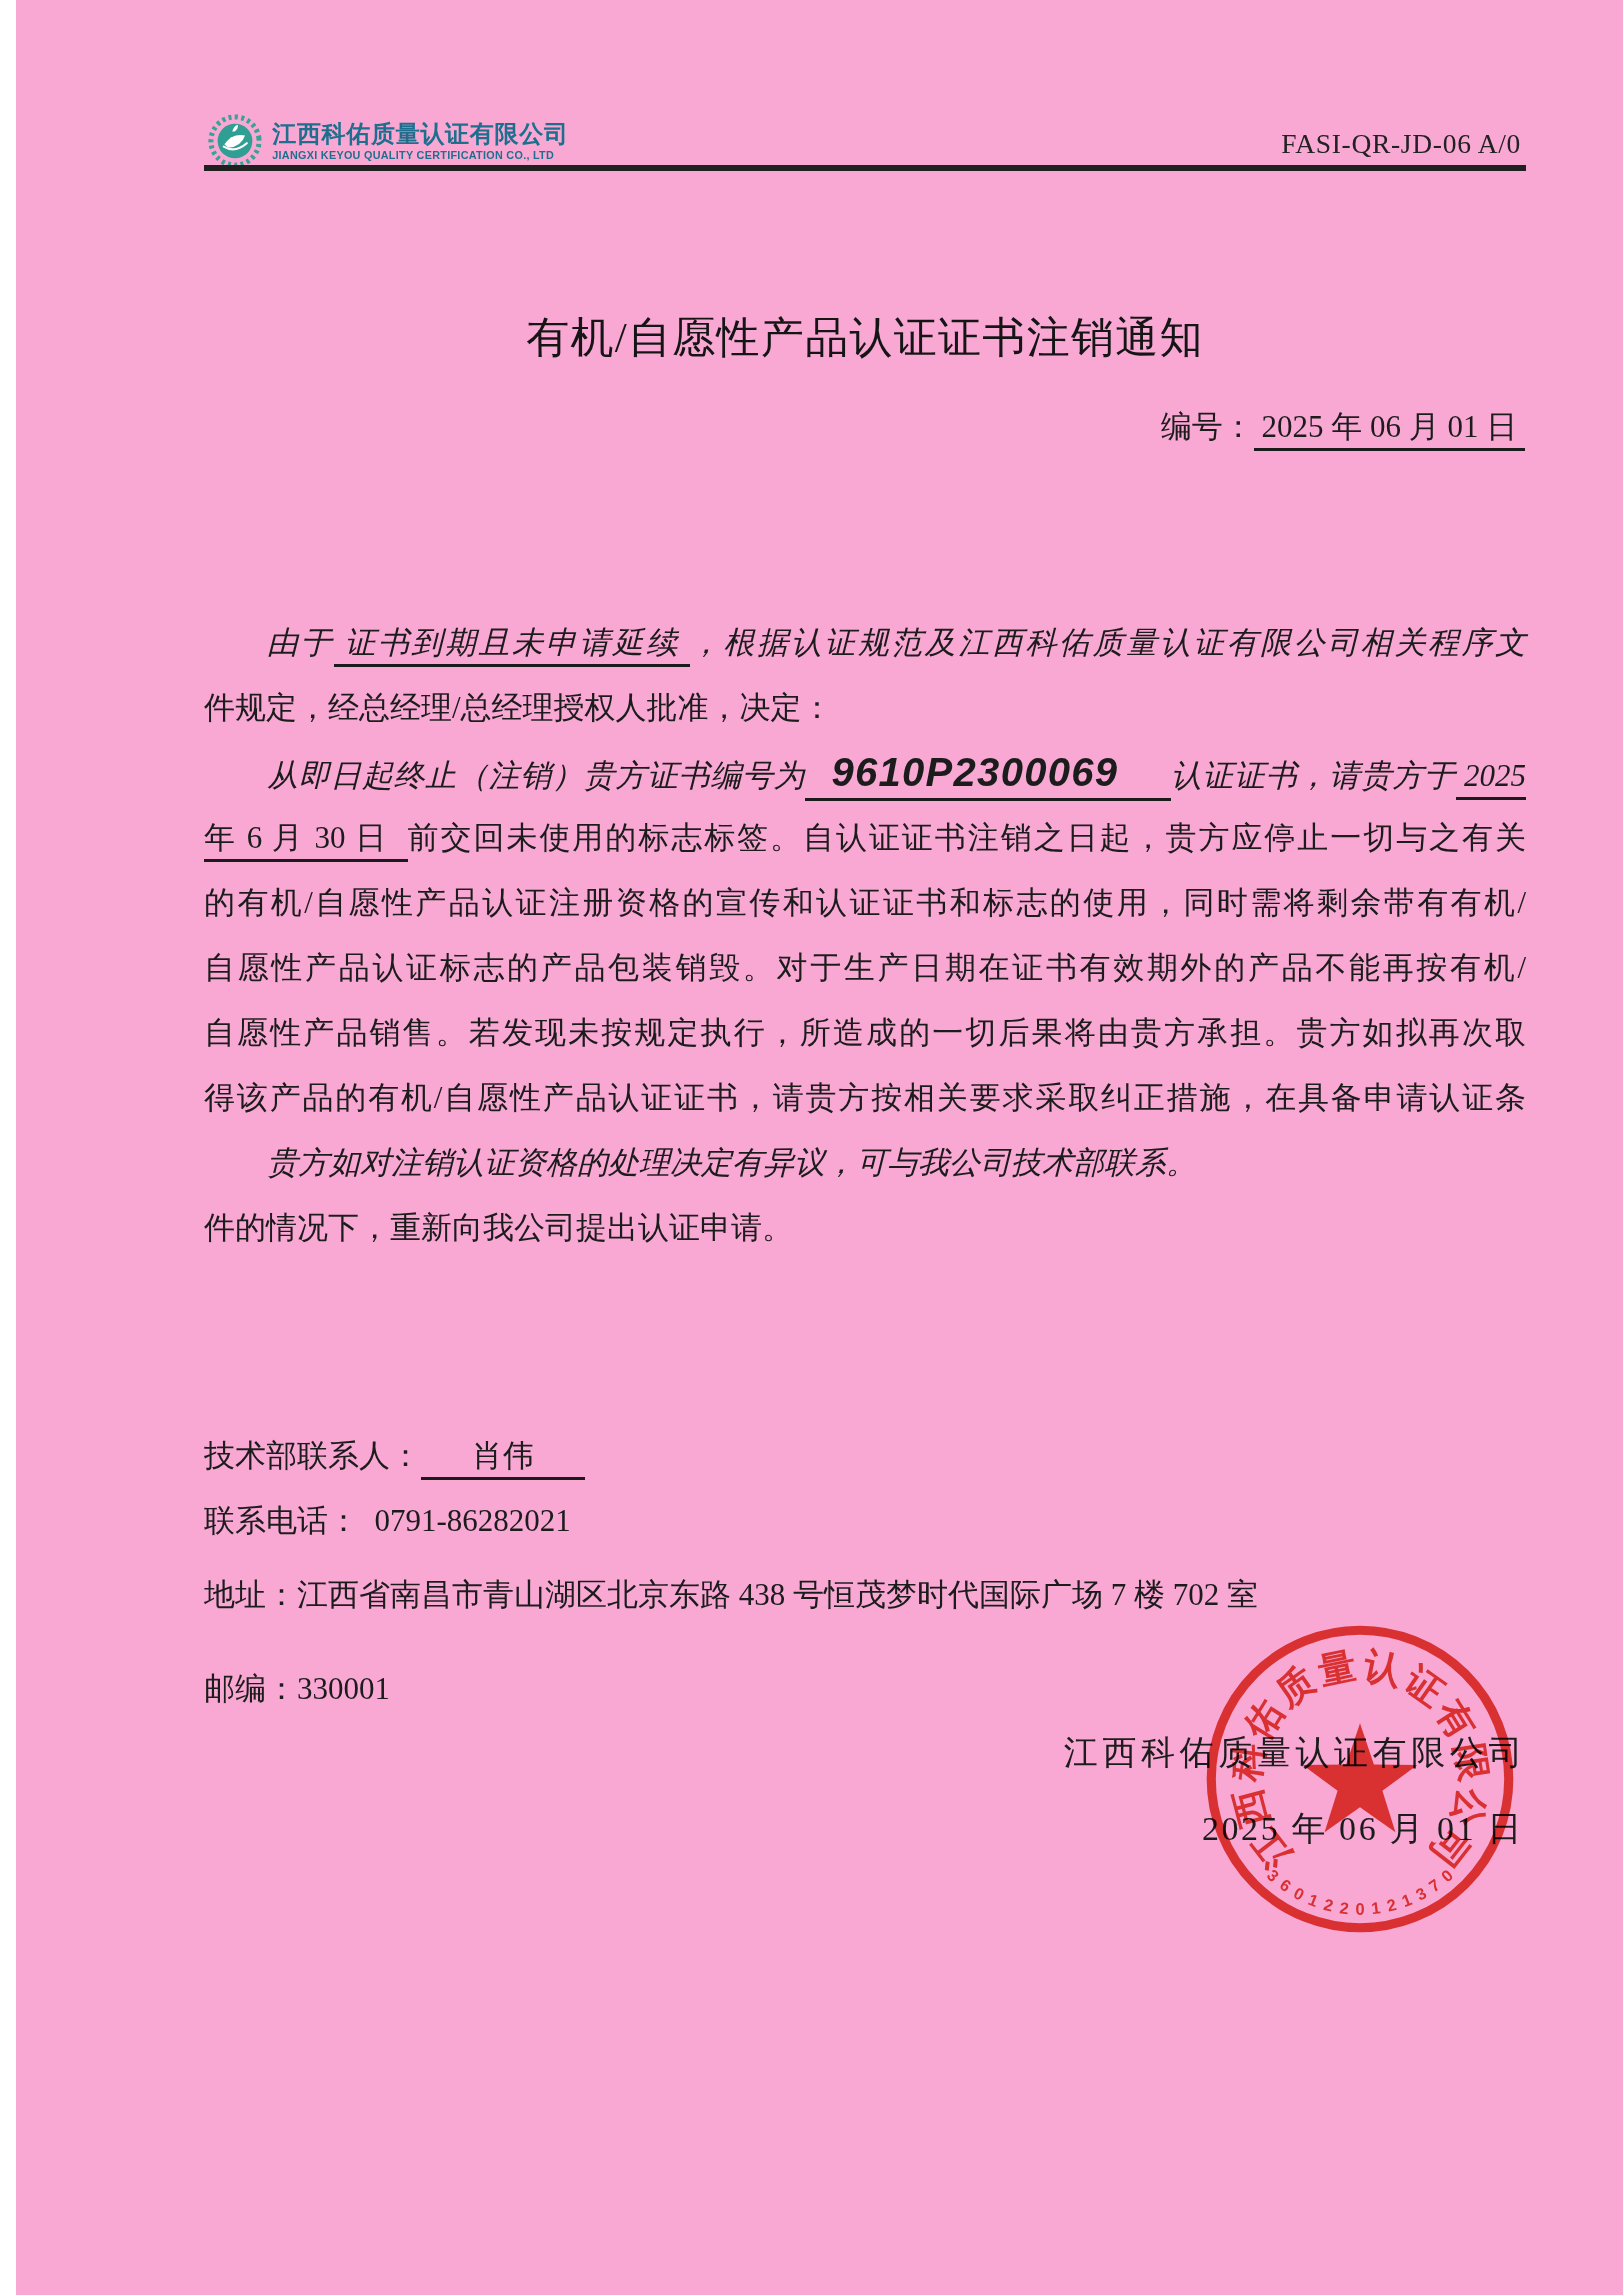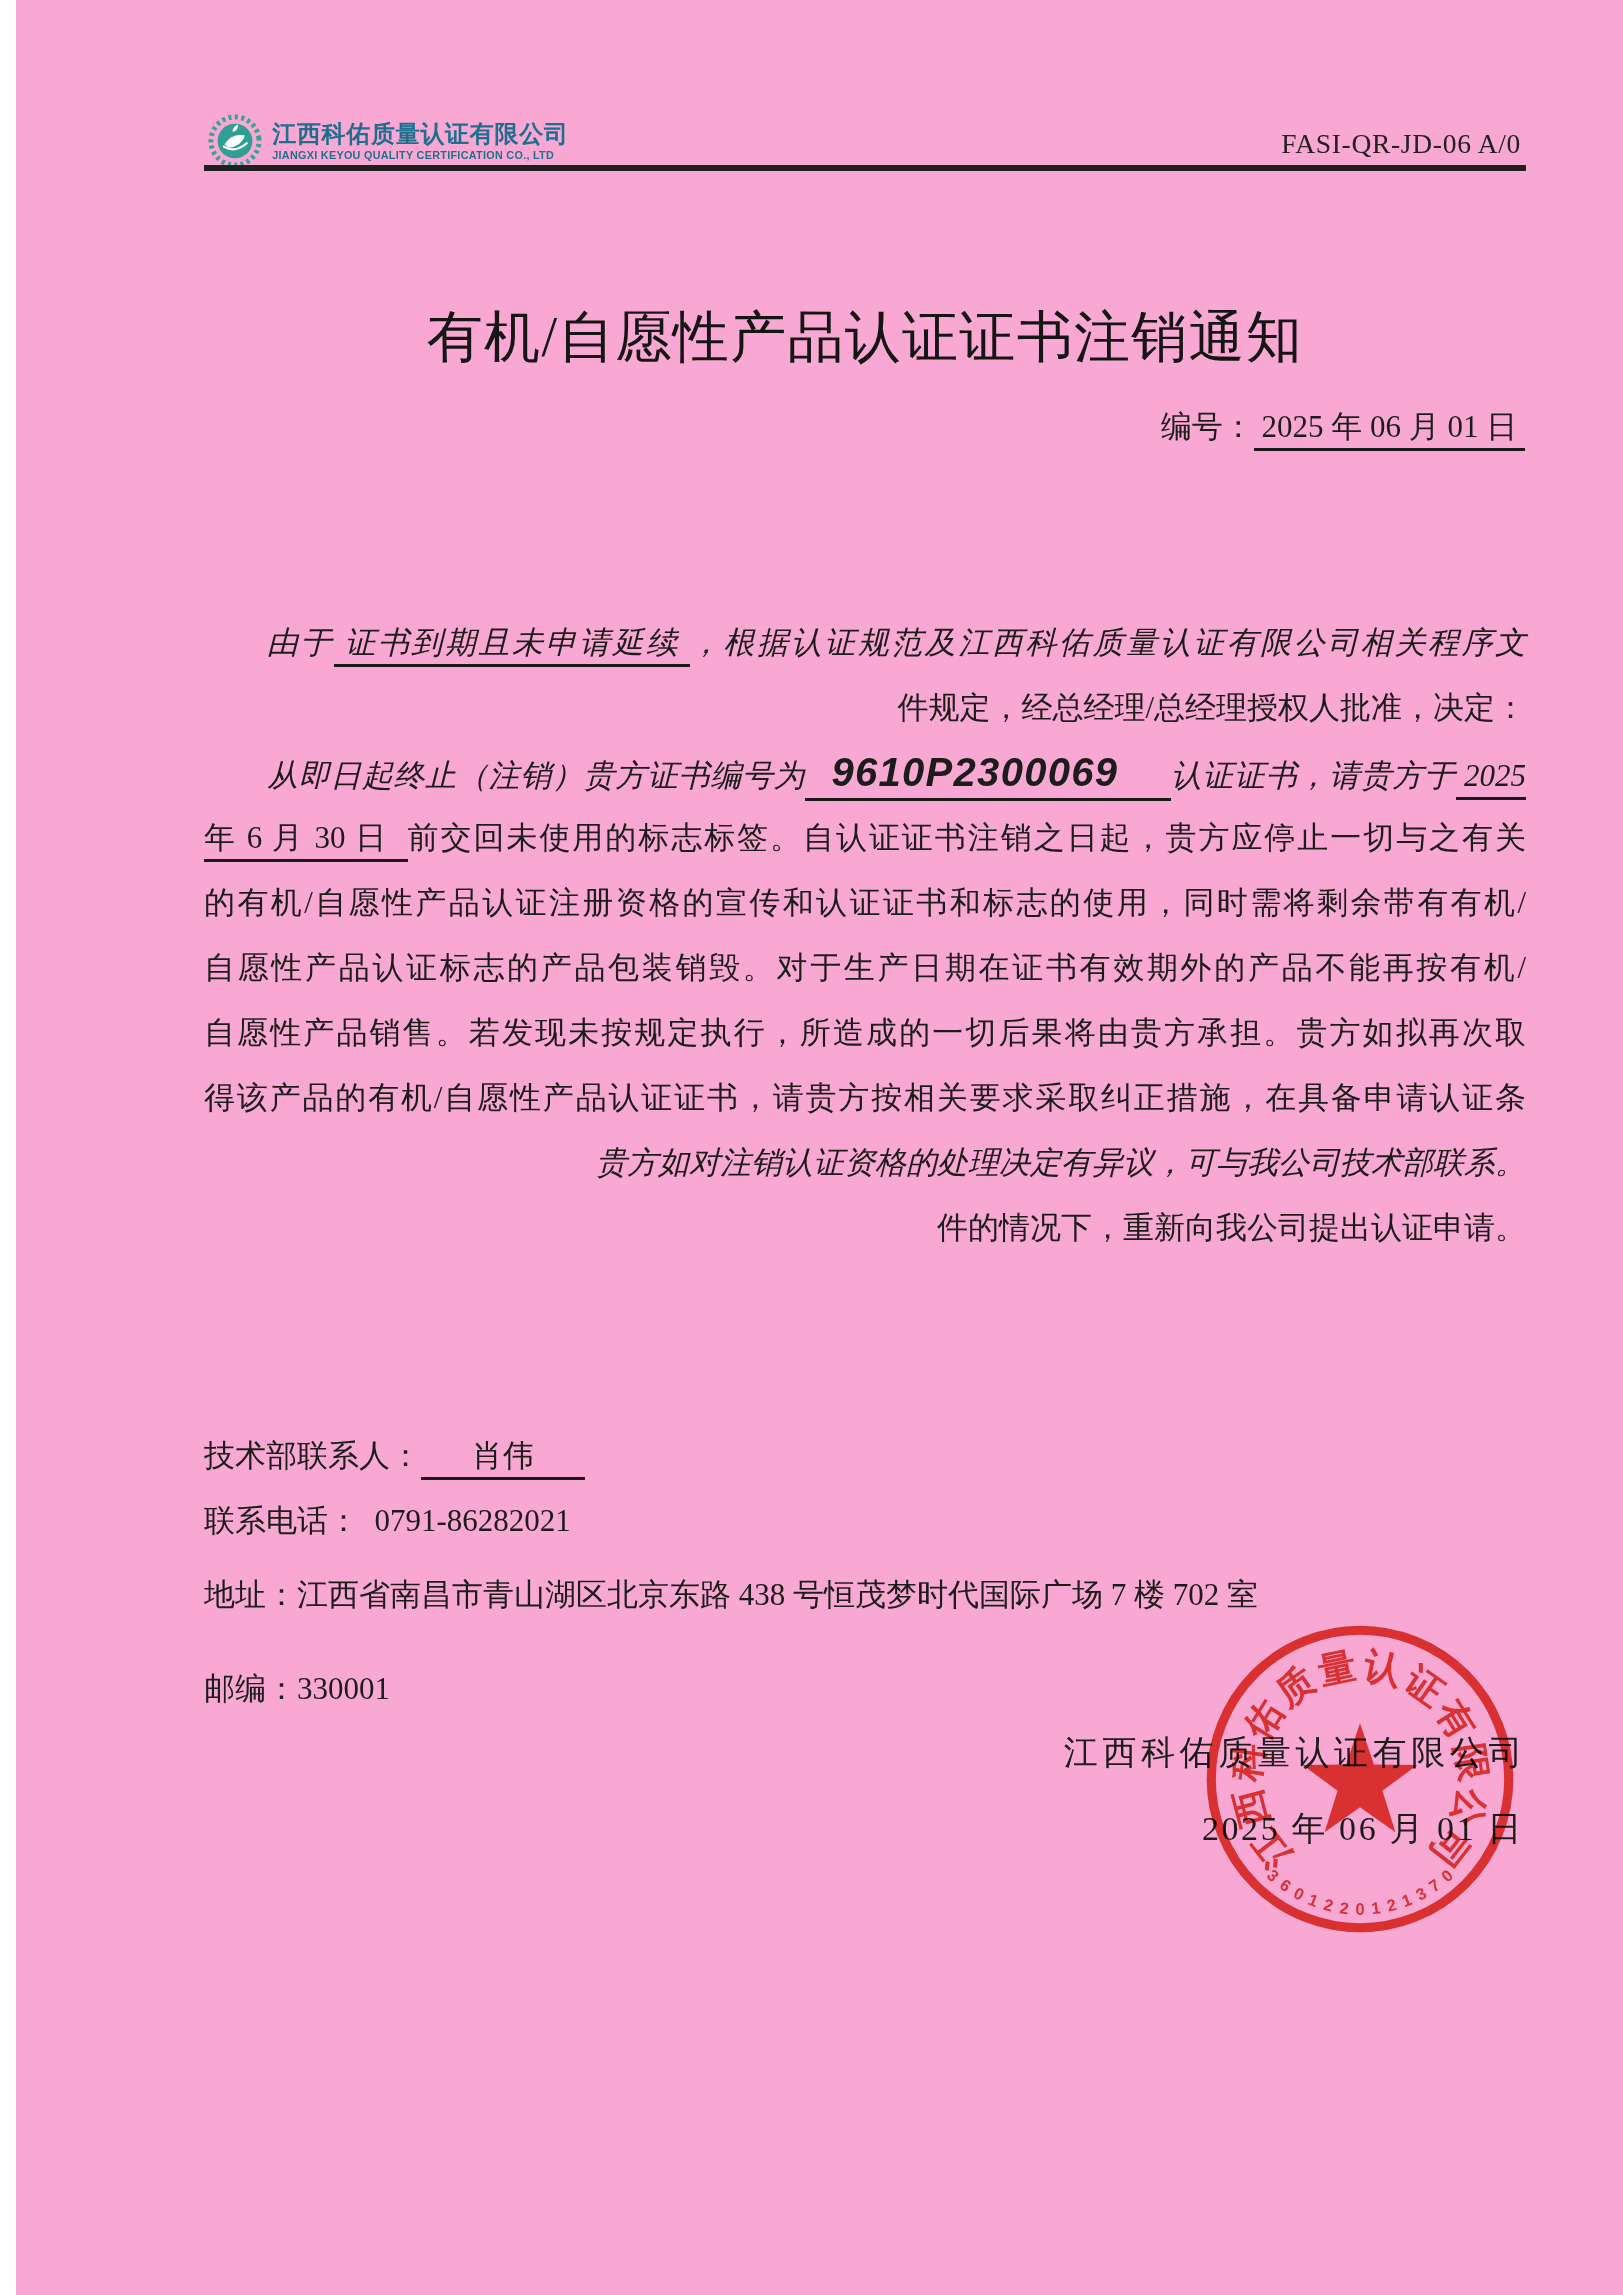--- a/index.html
+++ b/index.html
@@ -33,39 +33,39 @@
     font-size: 27.5px; color: #222; letter-spacing: 0.7px;
   }
   .header-rule {
     position: absolute; left: 188px; top: 165px; width: 1322px; height: 5.9px;
     background: #202020;
   }
 
   
   .title {
     position: absolute; left: 188px; top: 306px; width: 1322px;
-    text-align: center; font-size: 56px; color: #151515; letter-spacing: 1.3px; line-height: 63px;
+    text-align: center; font-size: 43px; color: #151515; letter-spacing: 1.3px; line-height: 63px;
   }
   .number-line {
     position: absolute; right: 114px; top: 397px; height: 59px; line-height: 59px;
     font-size: 31px;
   }
 
   
   .u { border-bottom: 3.3px solid #1b1b1b; padding-bottom: 3.9px; }
 
   .recipient {
     position: absolute; left: 188px; top: 535px; height: 60px; line-height: 60px;
     font-size: 33px; font-weight: 700;
   }
   .recipient .colon { margin-left: 25px; font-weight: 700; }
 
   
   .body-block { position: absolute; left: 188px; top: 610px; width: 1322px; font-size: 31px; }
-  .bline { height: 65px; line-height: 65px; text-align: right; }
+  .bline { height: 65px; line-height: 65px; }
   .indent { text-indent: 63px; font-style: italic; }
   .fill { text-align: justify; text-align-last: justify; }
   .cert {
     font-family: "Liberation Sans", "DejaVu Sans", sans-serif;
     font-weight: 700; font-size: 40px; letter-spacing: 1.3px;
   }
 
   
   .contact-line { position: absolute; left: 188px; height: 65px; line-height: 65px; font-size: 31px; }
   .contact-person { top: 1423px; }

